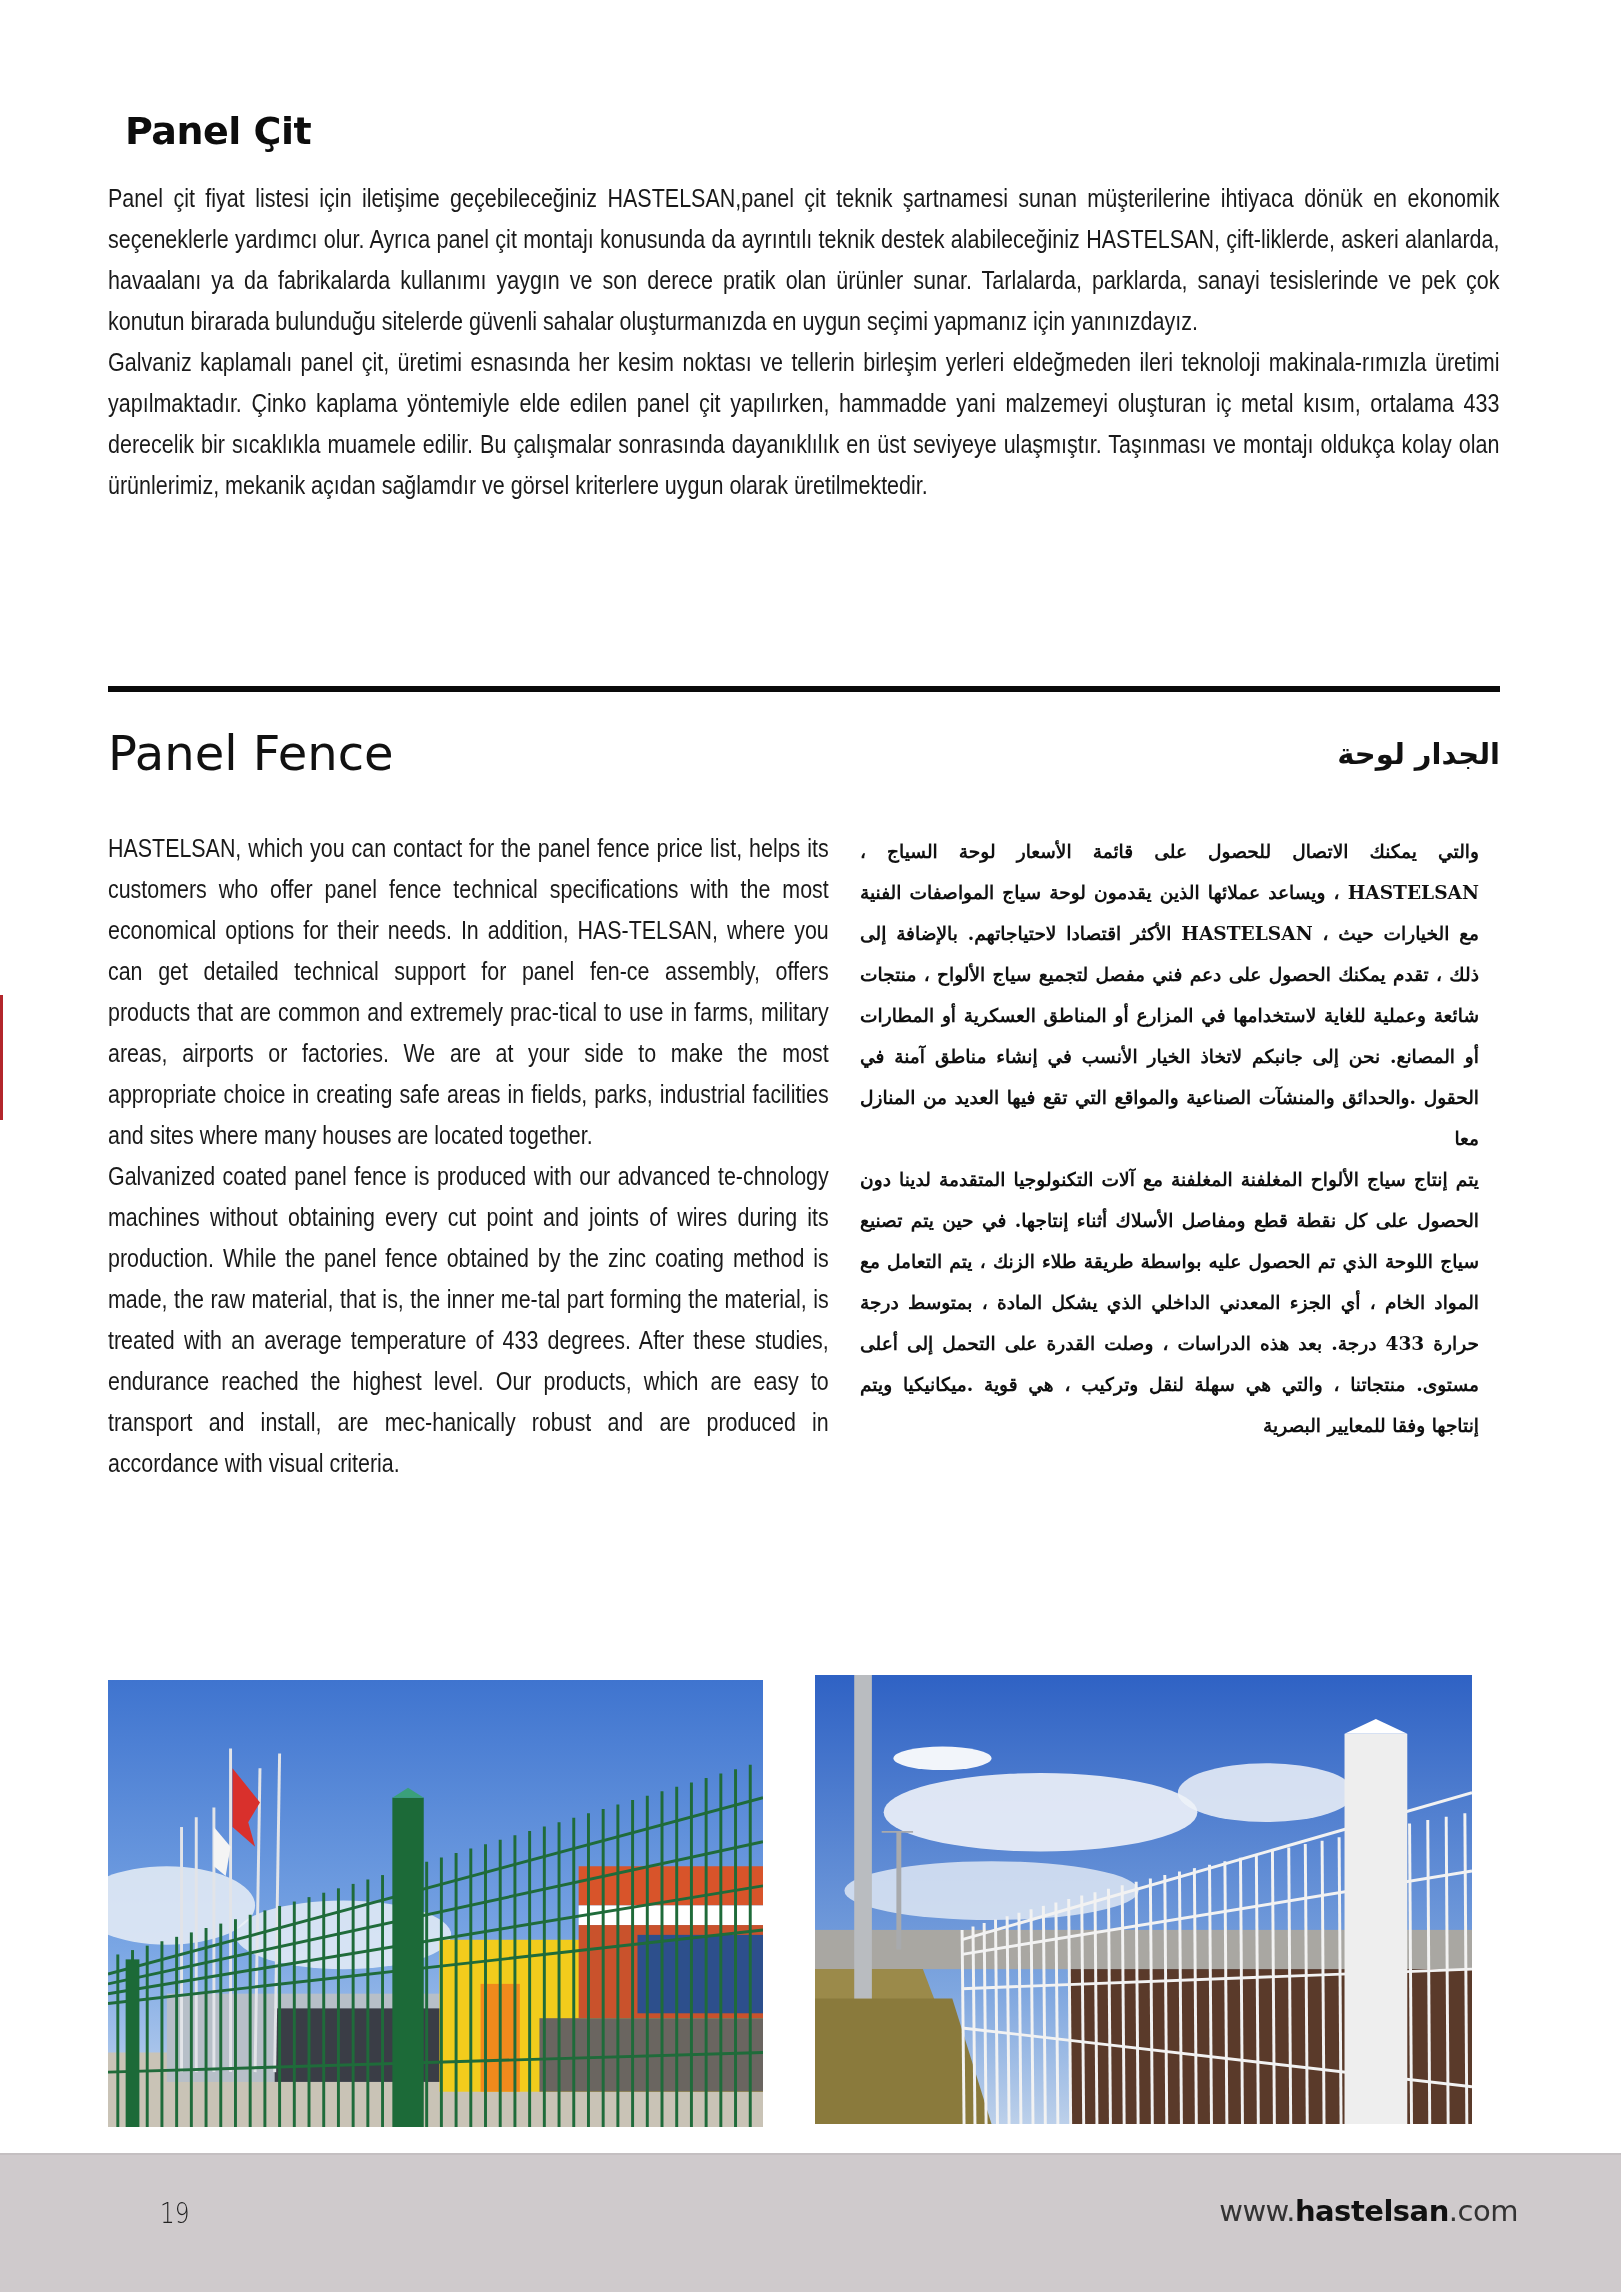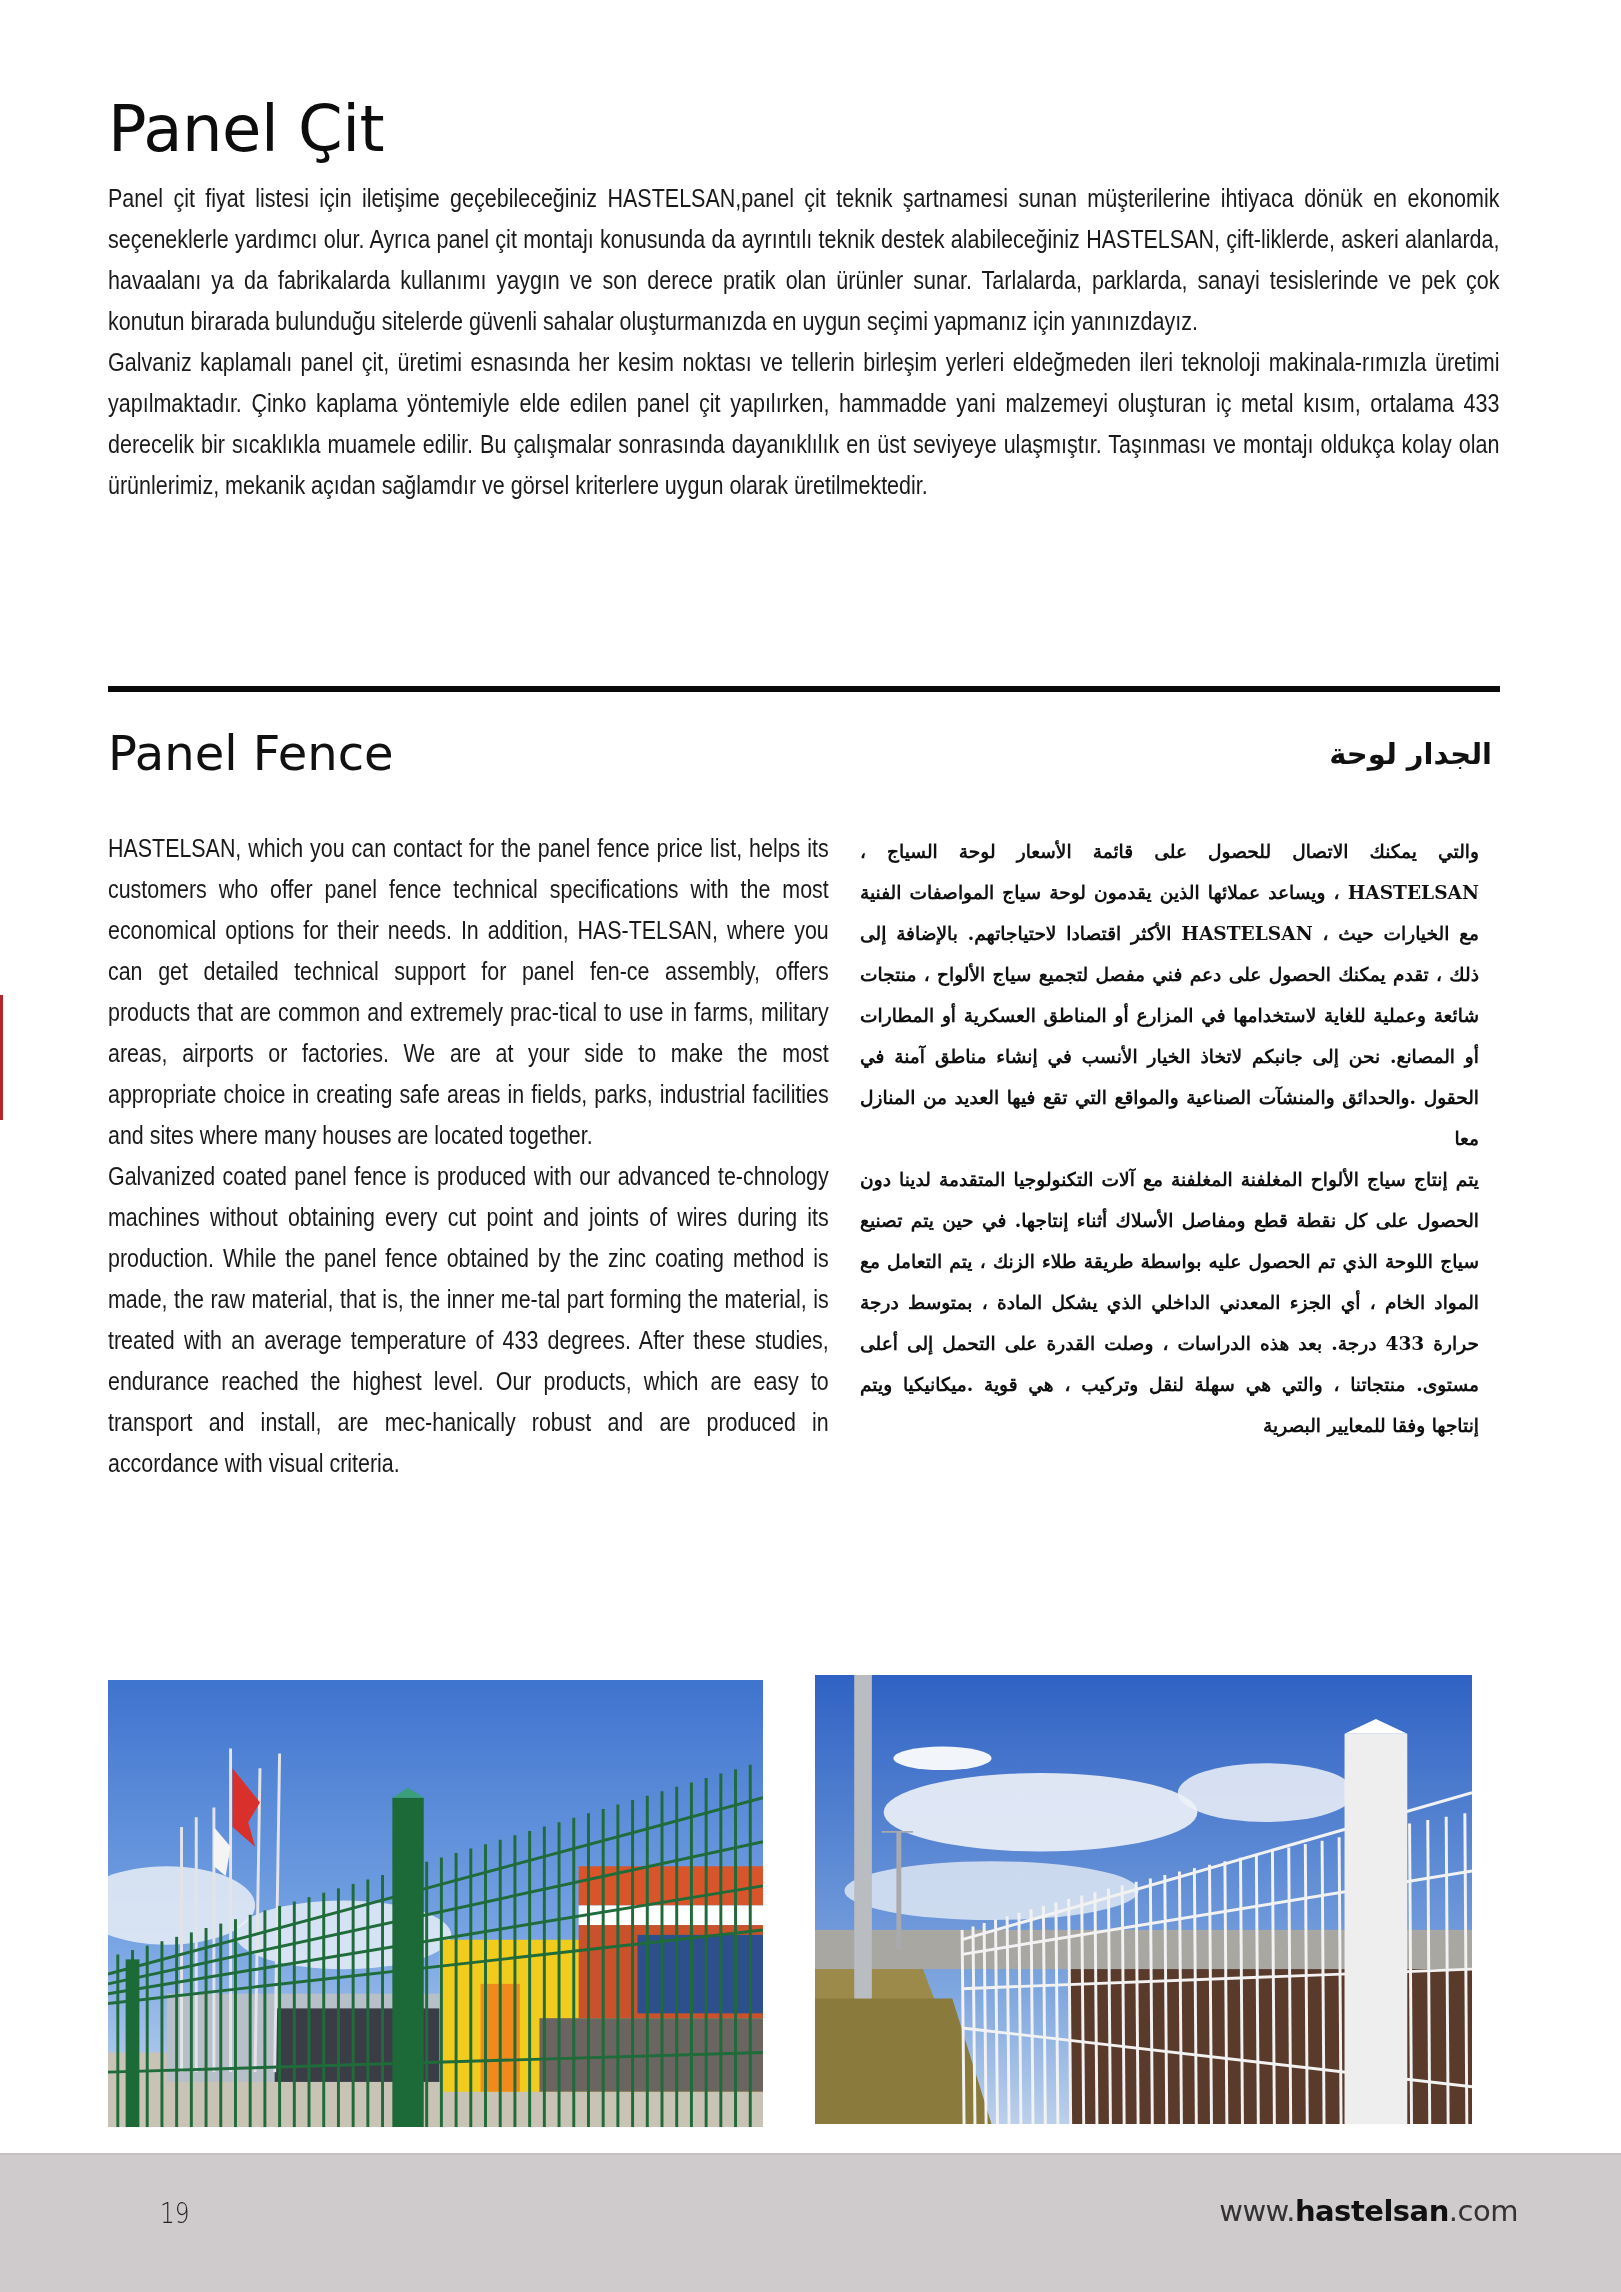--- a/index.html
+++ b/index.html
@@ -6,43 +6,43 @@
   body {
     width: 1621px; height: 2293px; position: relative; overflow: hidden;
     background: #ffffff; color: #111111;
     font-family: "Liberation Sans", sans-serif;
   }
   .edge-mark {
     position: absolute; left: 0; top: 995px; width: 2.9px; height: 125px;
     background: #b3262b;
   }
   .title-tr {
-    position: absolute; left: 108px; top: 92px; margin: 0;
-    font-family: "DejaVu Sans", sans-serif; font-weight: normal;
-    font-size: 64px; letter-spacing: -0.5px; color: #0d0d0d;
+    position: absolute; left: 108px; top: 92px; margin: 17px;
+    font-family: "DejaVu Sans", sans-serif; font-weight: bold;
+    font-size: 38px; letter-spacing: -0.5px; color: #0d0d0d;
   }
   .body-tr {
     position: absolute; left: 108px; top: 178px; width: 1392px;
     font-family: "Liberation Sans", sans-serif; font-size: 25px;
     line-height: 41px; color: #1a1a1a; text-align: justify;
     transform: scaleX(0.86); transform-origin: left top;
     width: 1618px;
   }
   .body-tr p { margin: 0; }
   .rule {
     position: absolute; left: 108px; top: 686px; width: 1392px; height: 5.9px;
     background: #0a0a0a;
   }
   .title-en {
     position: absolute; left: 108px; top: 725px; margin: 0;
     font-family: "DejaVu Sans", sans-serif; font-weight: normal;
     font-size: 48px; color: #111111;
   }
   .title-ar {
-    position: absolute; right: 129px; top: 737px; margin: 0;
+    position: absolute; right: 121px; top: 737px; margin: 0;
     font-family: "DejaVu Sans", sans-serif; font-weight: bold;
     font-size: 29px; direction: rtl; color: #111111;
   }
   .body-en {
     position: absolute; left: 108px; top: 828px;
     font-family: "Liberation Sans", sans-serif; font-size: 25.5px;
     line-height: 41px; color: #1a1a1a; text-align: justify;
     transform: scaleX(0.84); transform-origin: left top;
     width: 858px;
   }

